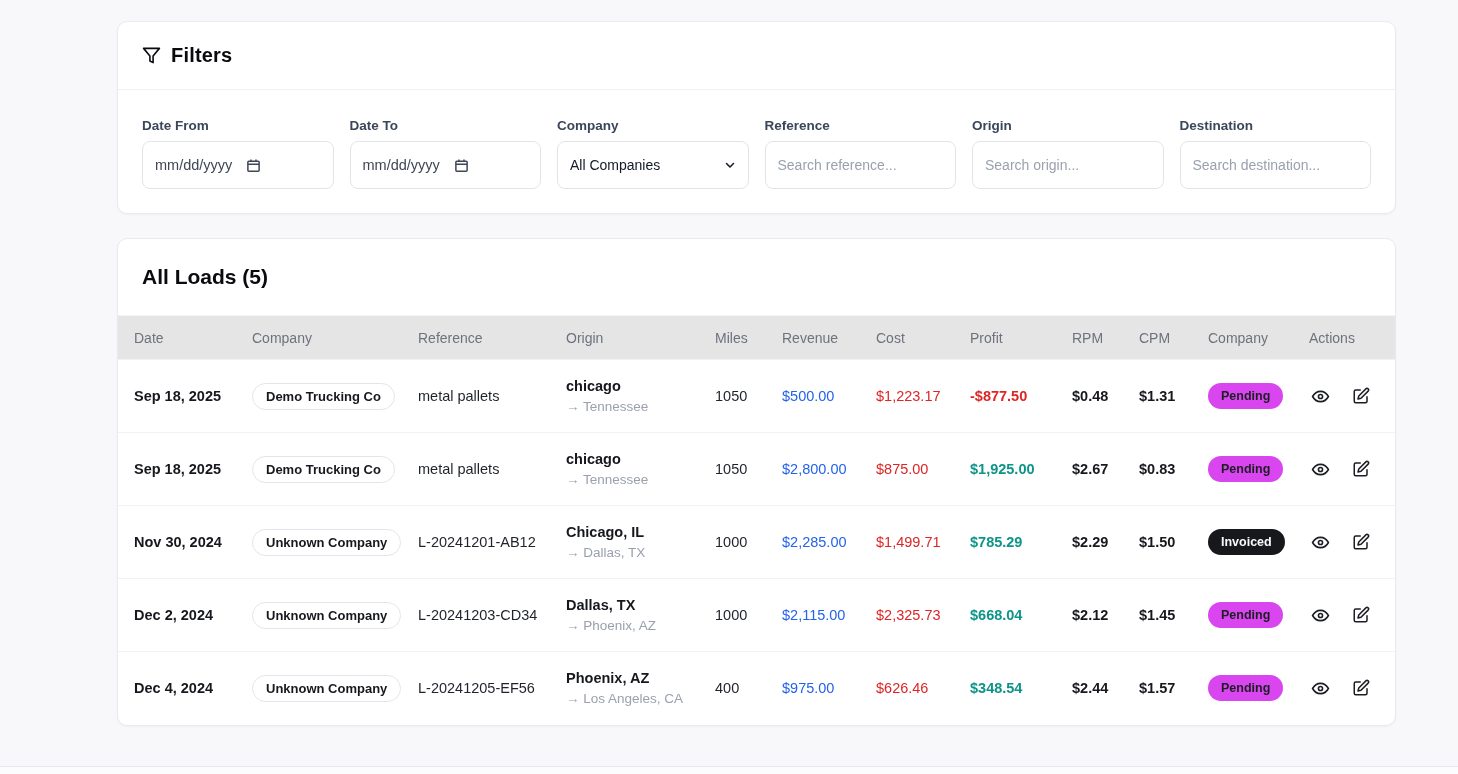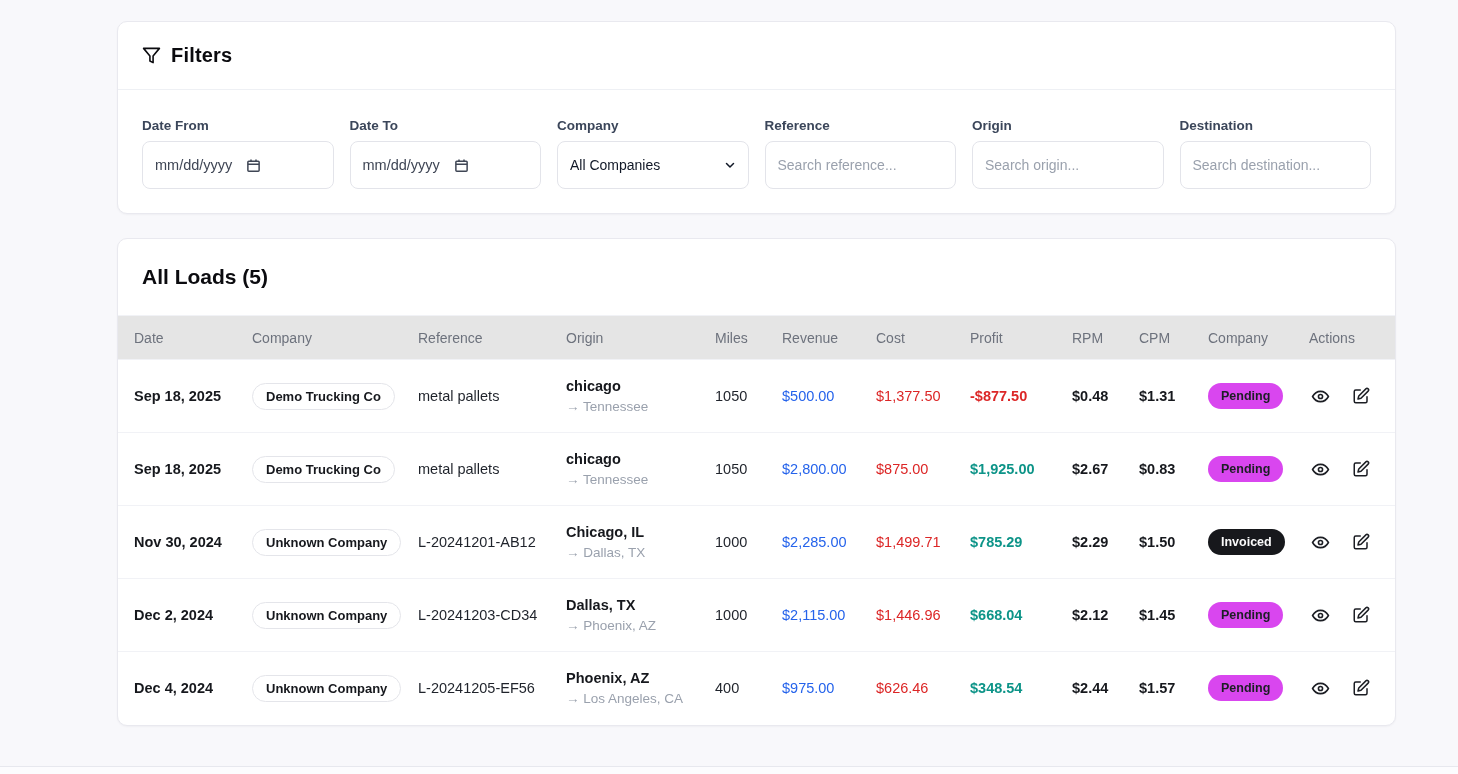--- a/index.html
+++ b/index.html
@@ -241,21 +241,21 @@
   <tr>
     <td class="cell-date">Sep 18, 2025</td>
     <td><span class="company-badge">Demo Trucking Co</span></td>
     <td class="cell-ref">metal pallets</td>
     <td>
       <div class="route-main">chicago</div>
       <div class="route-sub">→ Tennessee</div>
     </td>
     <td class="cell-miles">1050</td>
     <td class="cell-revenue">$500.00</td>
-    <td class="cell-cost">$1,377.50</td>
+    <td class="cell-cost">$1,223.17</td>
     <td class="cell-profit neg">-$877.50</td>
     <td class="cell-rpm">$0.48</td>
     <td class="cell-cpm">$1.31</td>
     <td><span class="status-badge pending">Pending</span></td>
     <td>
       <div class="actions">
         <button class="icon-btn" title="">
           <span class="icon">
             <svg width="19" height="19" viewBox="0 0 24 24" fill="none" stroke="currentColor" stroke-width="2">
                       <path d="M2 12s3.5-6.5 10-6.5S22 12 22 12s-3.5 6.5-10 6.5S2 12 2 12z"></path>
@@ -352,21 +352,21 @@
   <tr>
     <td class="cell-date">Dec 2, 2024</td>
     <td><span class="company-badge">Unknown Company</span></td>
     <td class="cell-ref">L-20241203-CD34</td>
     <td>
       <div class="route-main">Dallas, TX</div>
       <div class="route-sub">→ Phoenix, AZ</div>
     </td>
     <td class="cell-miles">1000</td>
     <td class="cell-revenue">$2,115.00</td>
-    <td class="cell-cost">$1,446.96</td>
+    <td class="cell-cost">$2,325.73</td>
     <td class="cell-profit pos">$668.04</td>
     <td class="cell-rpm">$2.12</td>
     <td class="cell-cpm">$1.45</td>
     <td><span class="status-badge pending">Pending</span></td>
     <td>
       <div class="actions">
         <button class="icon-btn" title="">
           <span class="icon">
             <svg width="19" height="19" viewBox="0 0 24 24" fill="none" stroke="currentColor" stroke-width="2">
                       <path d="M2 12s3.5-6.5 10-6.5S22 12 22 12s-3.5 6.5-10 6.5S2 12 2 12z"></path>

